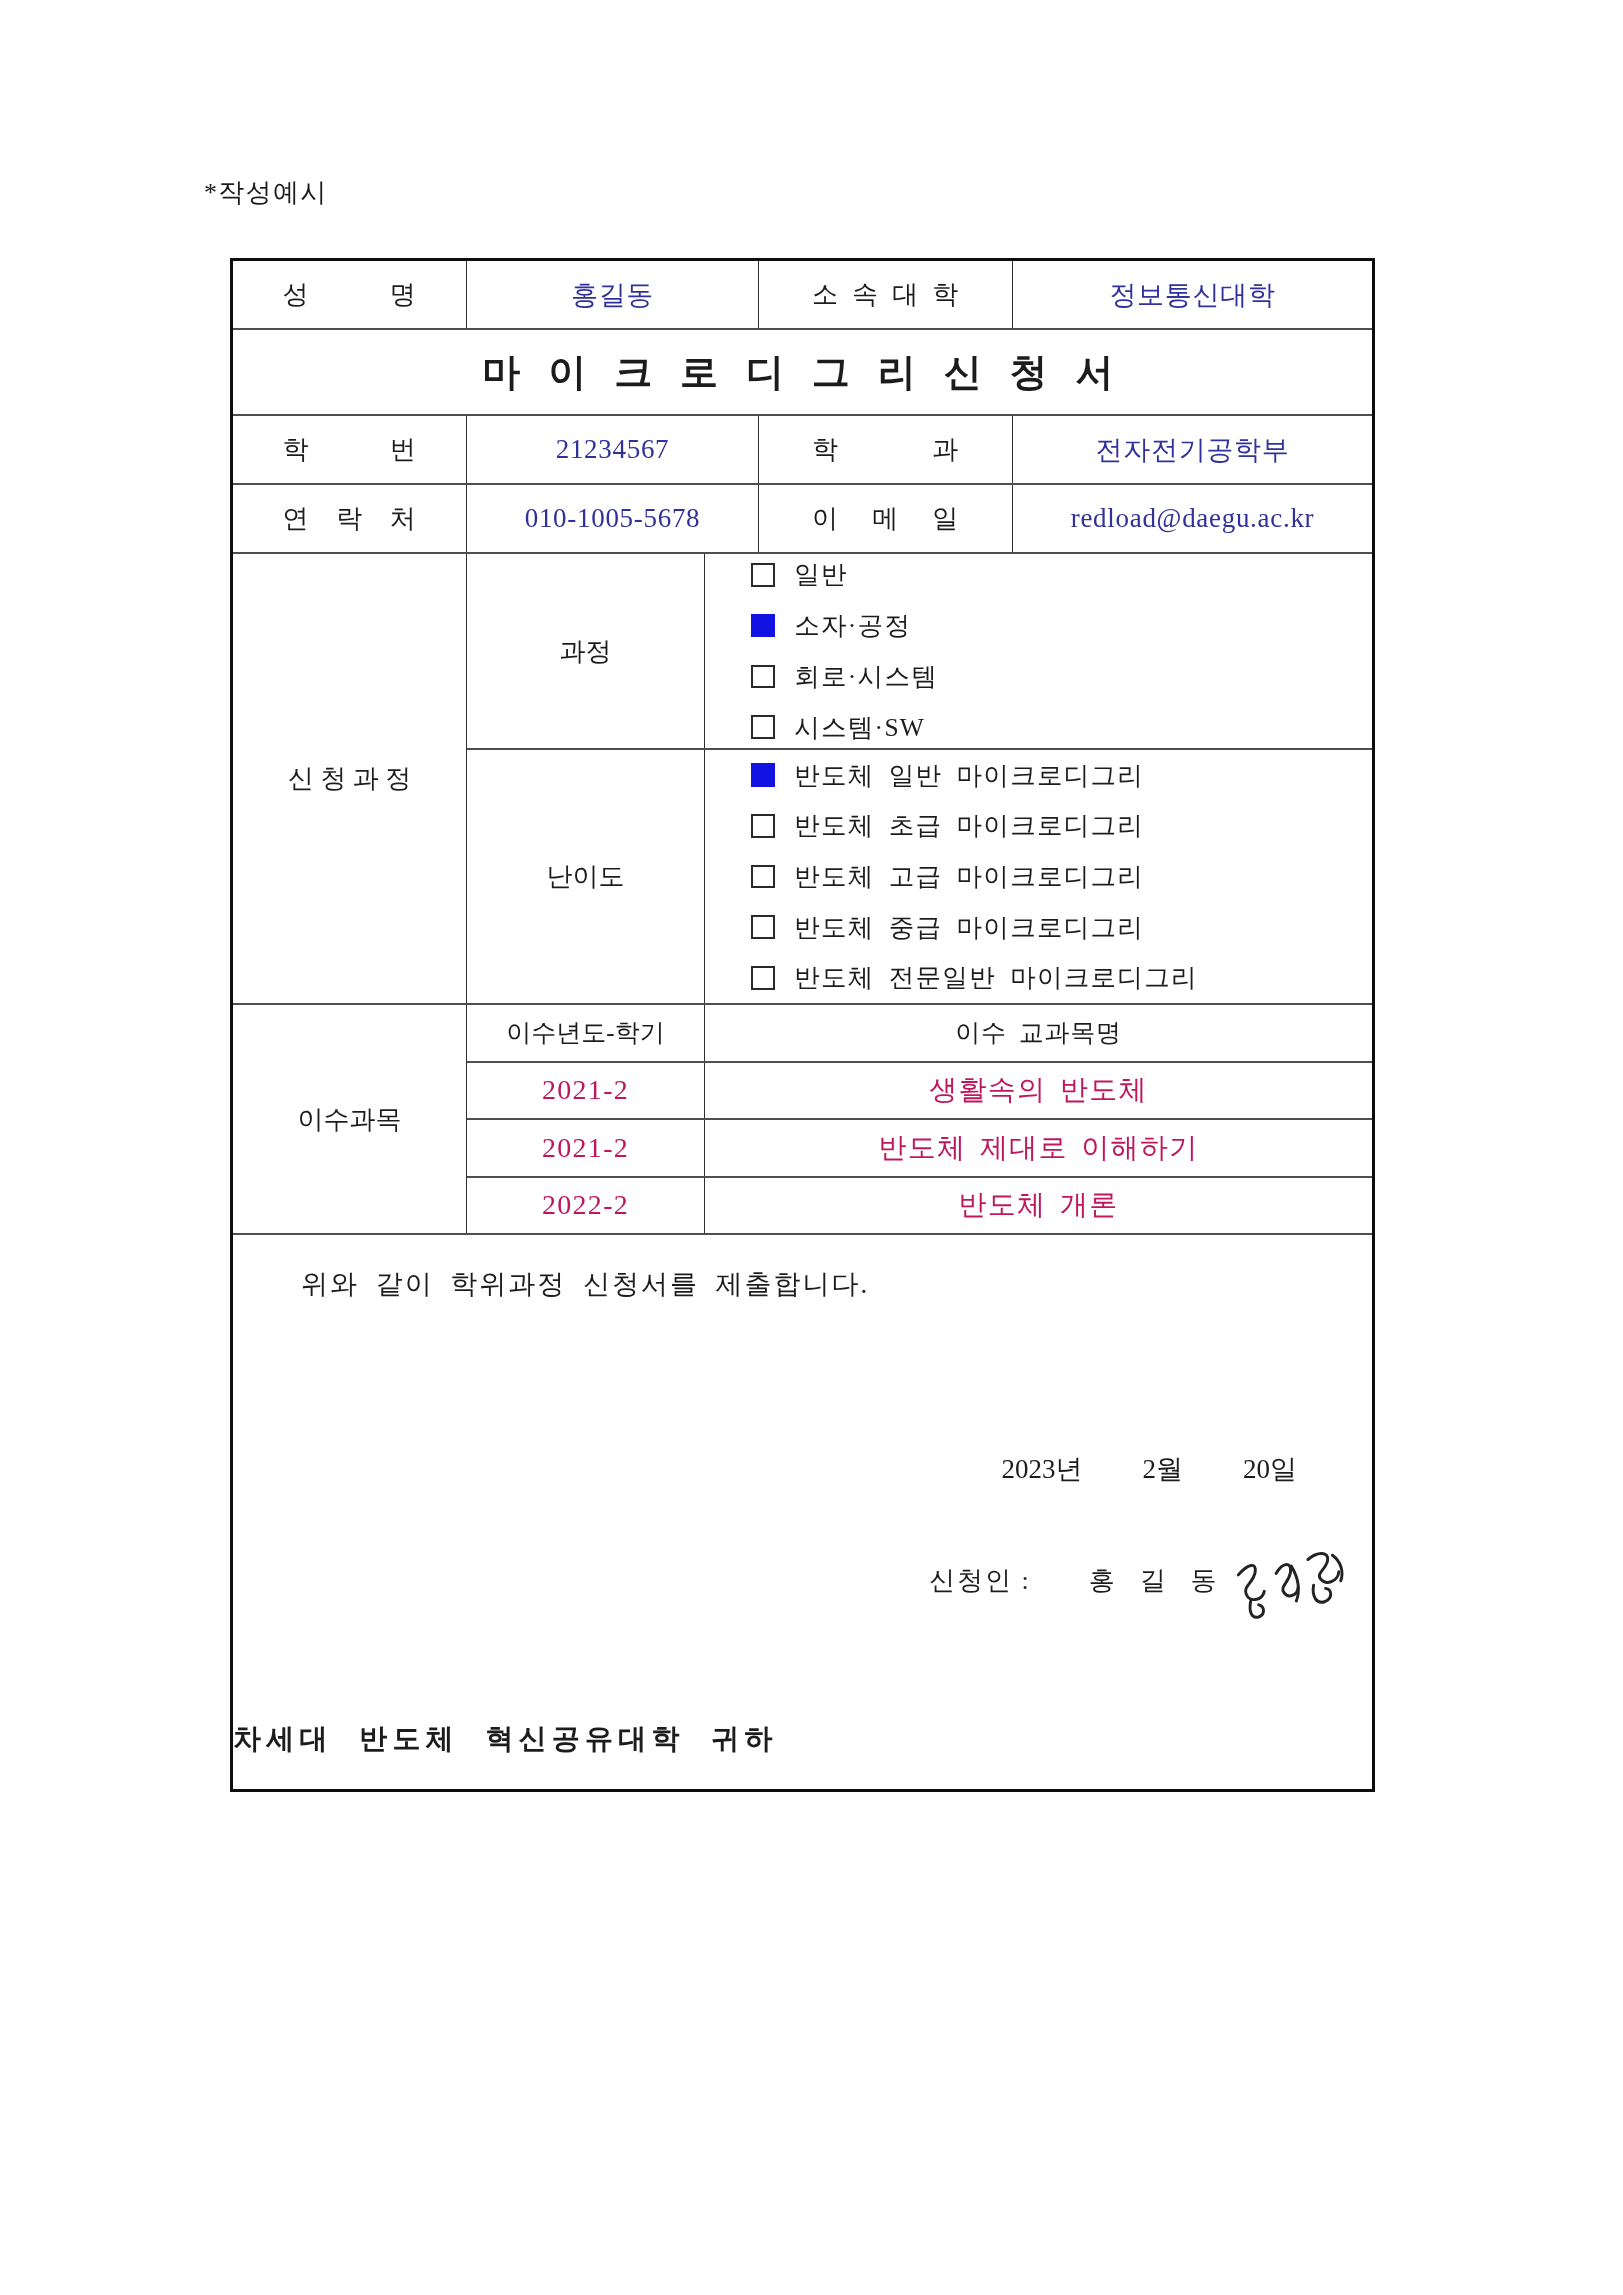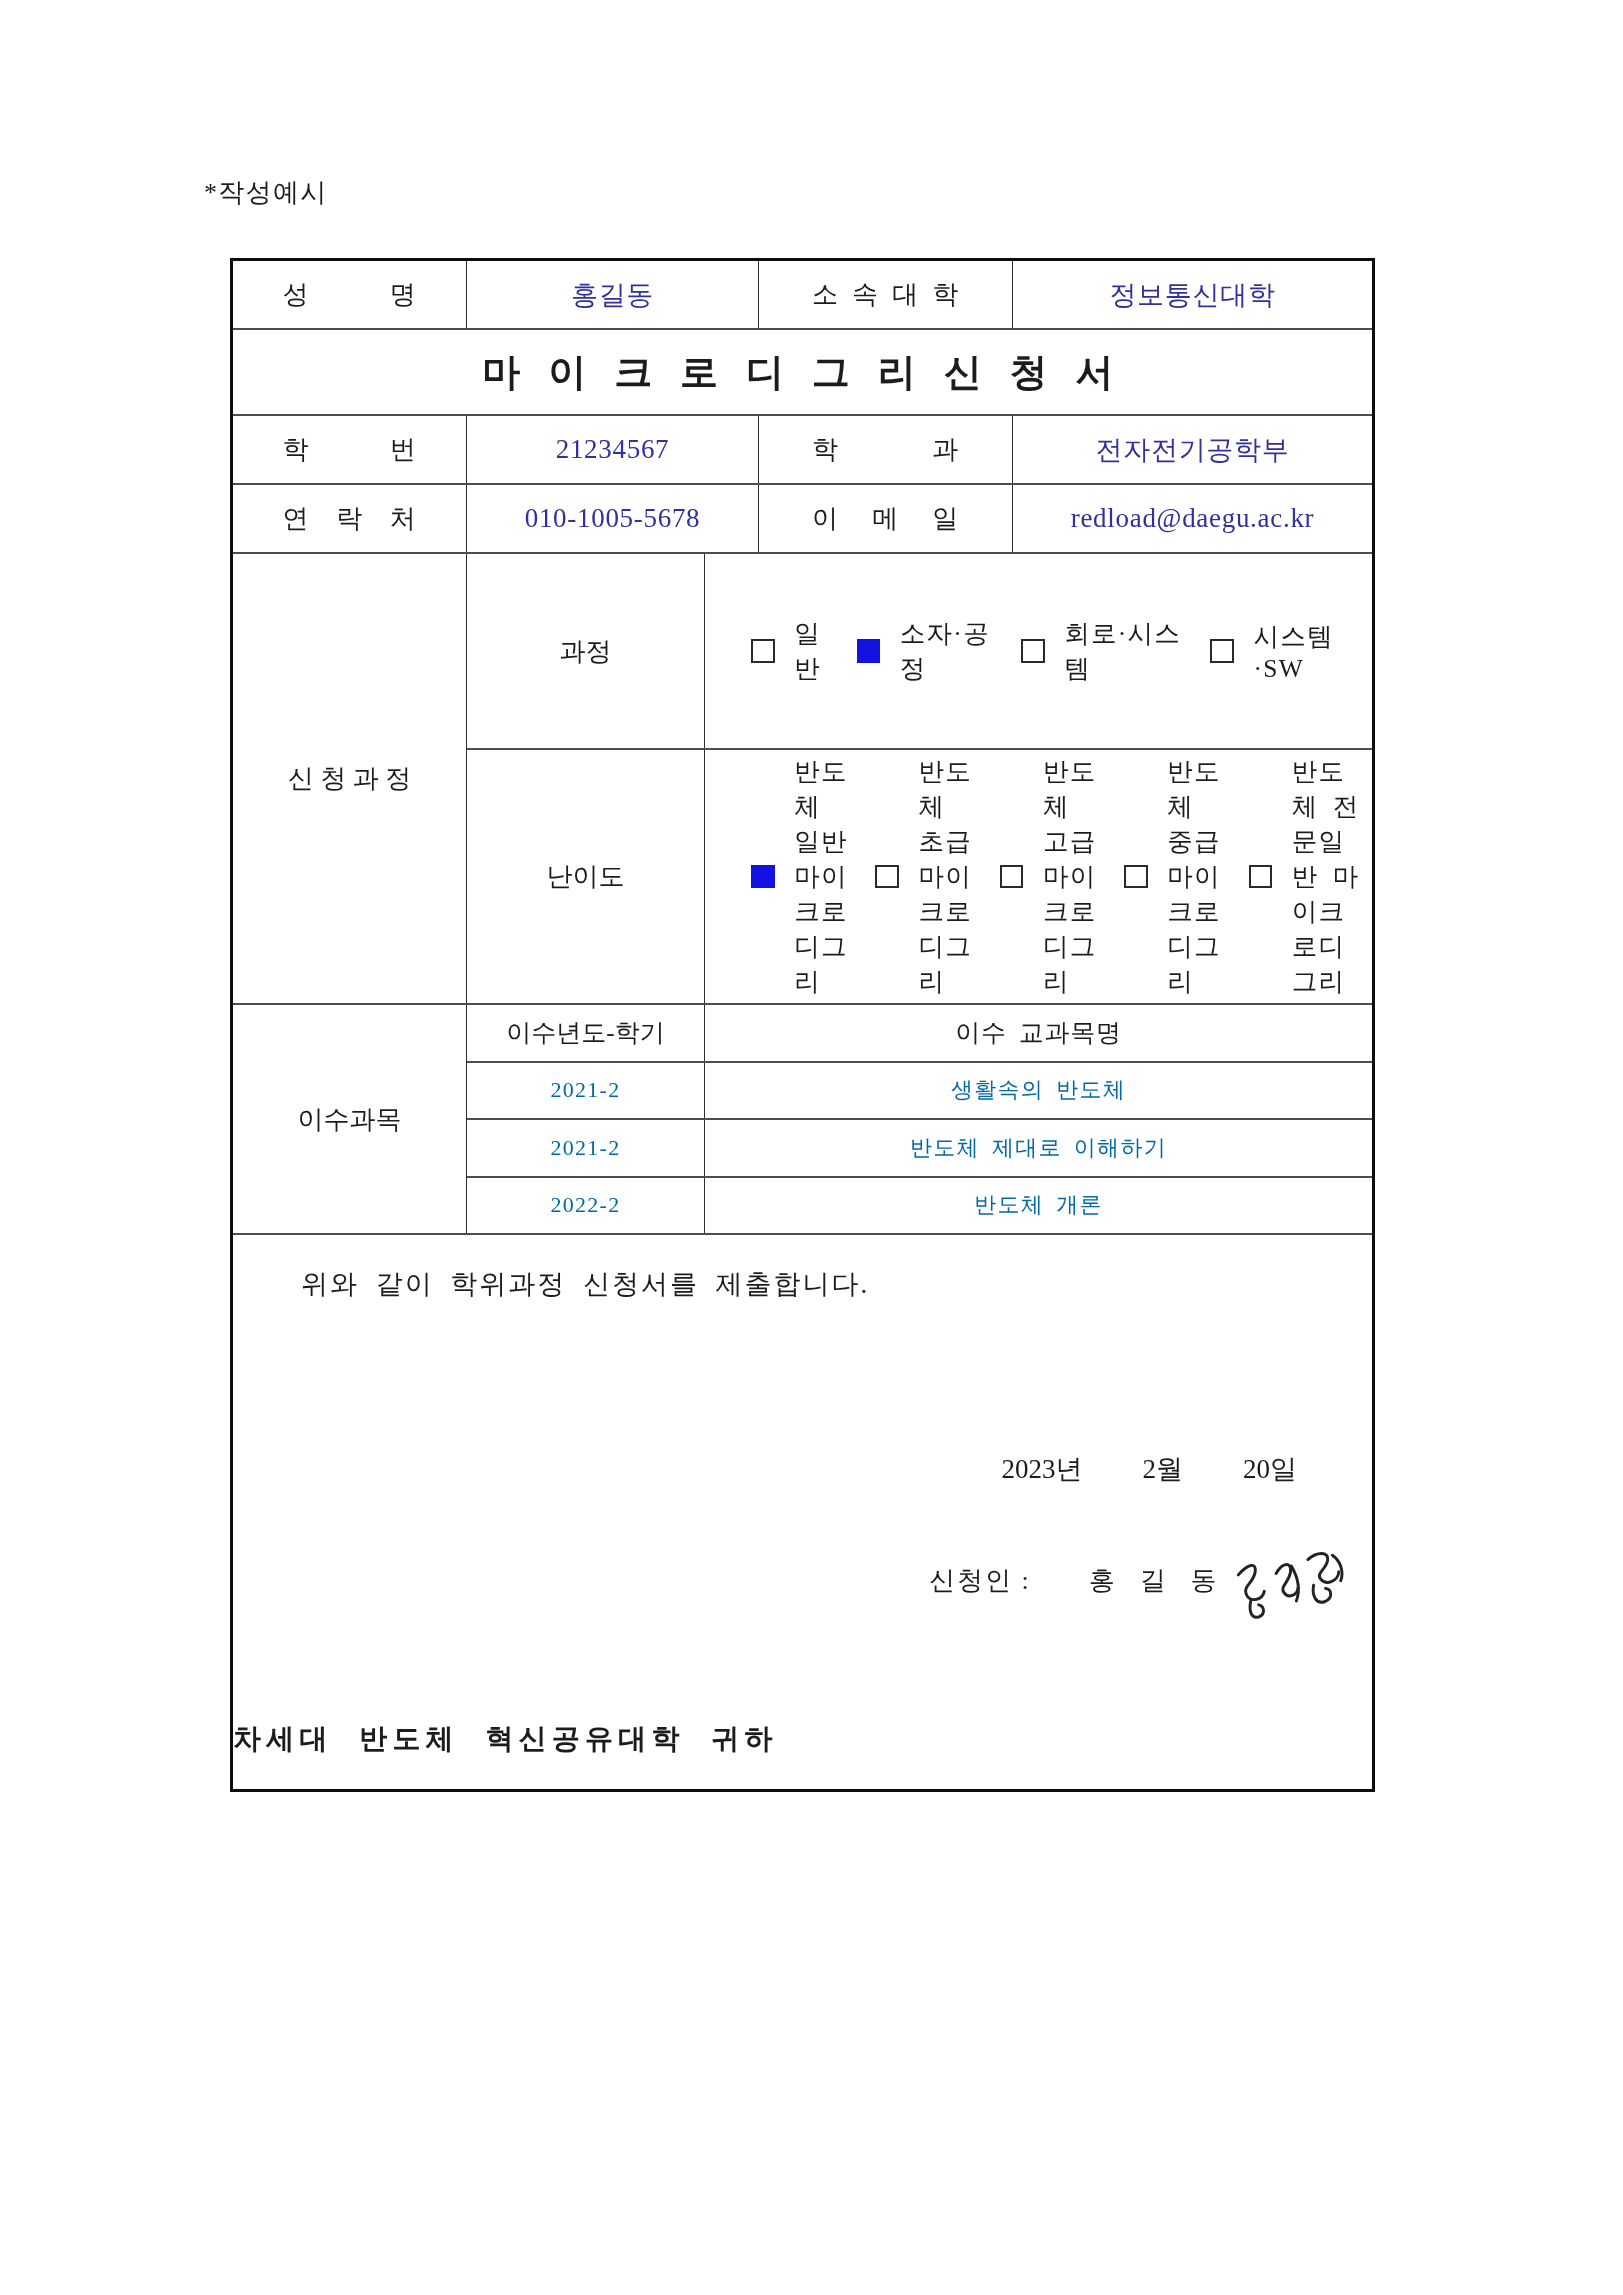--- a/index.html
+++ b/index.html
@@ -55,36 +55,36 @@
   .apply-row { height: 451px; }
   .head-cell { justify-content: center; font-size: 26px; }
   .section-body { flex: 1; display: flex; flex-direction: column; }
   .subrow { display: flex; flex: 1; border-bottom: 2px solid #4e4e4e; }
   .subrow:last-child { border-bottom: none; }
   .sc1 { width: 238px; }
   .subrow-course { height: 196px; flex: none; }
   .subrow-diff { flex: 1; }
 
   .options-cell {
-    flex: 1; display: flex; flex-direction: row; justify-content: center;
+    flex: 1; display: flex; flex-direction: column; justify-content: center;
     padding-left: 46px; gap: 15.7px;
   }
   .opt { display: flex; align-items: center; gap: 19.6px; }
   .chk {
     width: 23.6px; height: 23.6px; flex: none;
     border: 2px solid #2a2a2a; background: #ffffff;
   }
   .chk.checked { border-color: #1212e2; background: #1212e2; }
   .opt-label { font-size: 25.5px; letter-spacing: 1.3px; word-spacing: 6.5px; }
 
   .courses-row { height: 230px; }
   .course-subrow { flex: 1; }
   .term-cell { width: 238px; justify-content: center; font-size: 25px; }
   .cname-cell { flex: 1; justify-content: center; font-size: 25px; letter-spacing: 0.7px; word-spacing: 5.2px; }
-  .course-blue { color: #0369a1; font-size: 22px; letter-spacing: 1.3px; word-spacing: 5.2px; }
+  .course-blue { color: #be185d; font-size: 28px; letter-spacing: 1.3px; word-spacing: 5.2px; }
 
   .bottom-row { flex: 1; position: relative; display: block; }
   .statement {
     position: absolute; left: 68px; top: 31px;
     font-size: 27px; letter-spacing: 2px; word-spacing: 7.9px;
   }
   .date-line {
     position: absolute; right: 75px; top: 216px;
     display: flex; gap: 60px; font-size: 27px;
   }

